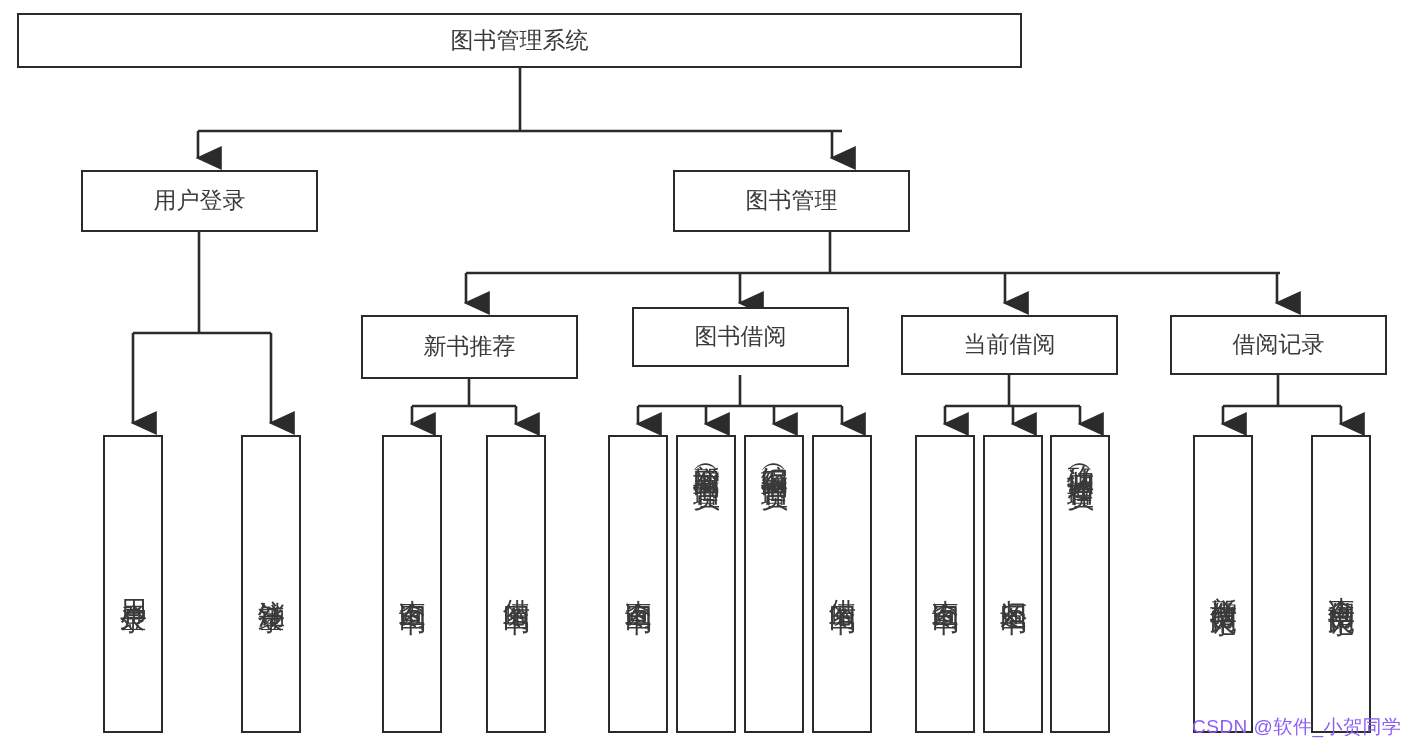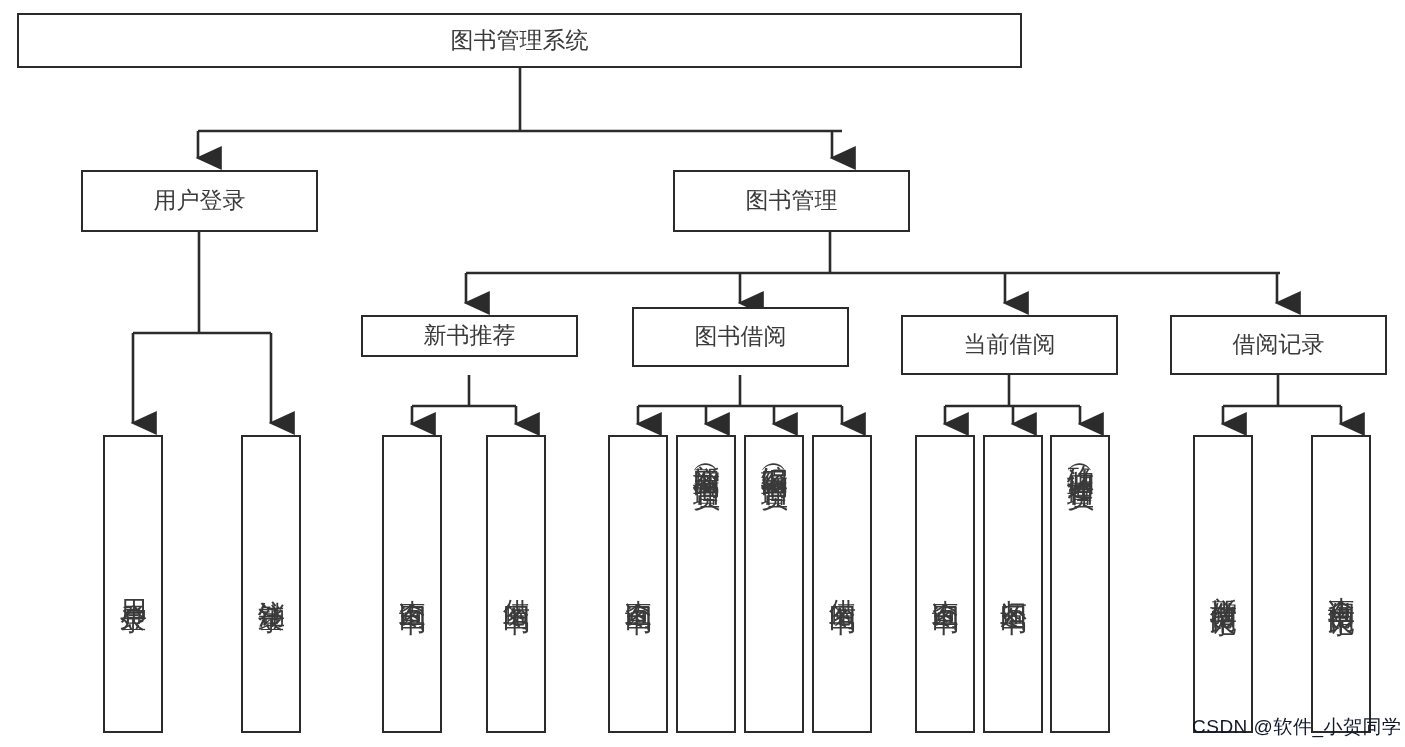--- a/index.html
+++ b/index.html
@@ -53,21 +53,21 @@
     font-size: 27px;
     letter-spacing: 3px;
     line-height: 1;
   }
   .v-node.v-center {
     align-items: center;
     padding-top: 0;
   }
   .watermark {
     position: absolute;
-    color: #0f172a;
+    color: #8b5cf6;
     font-size: 19px;
     white-space: nowrap;
     letter-spacing: 0.5px;
   }
 </style>
 </head>
 <body>
 
 <div id="canvas">
 
@@ -125,21 +125,21 @@
     <span class="node-label">图书管理系统</span>
   </div>
 
   <div class="node h-node" style="left:81px; top:170px; width:237px; height:62px;">
     <span class="node-label">用户登录</span>
   </div>
   <div class="node h-node" style="left:673px; top:170px; width:237px; height:62px;">
     <span class="node-label">图书管理</span>
   </div>
 
-  <div class="node h-node" style="left:361px; top:315px; width:217px; height:42px;">
+  <div class="node h-node" style="left:361px; top:315px; width:217px; height:64px;">
     <span class="node-label">新书推荐</span>
   </div>
   <div class="node h-node" style="left:632px; top:307px; width:217px; height:60px;">
     <span class="node-label">图书借阅</span>
   </div>
   <div class="node h-node" style="left:1170px; top:315px; width:217px; height:60px;">
     <span class="node-label">借阅记录</span>
   </div>
   <div class="node h-node" style="left:901px; top:315px; width:217px; height:60px;">
     <span class="node-label">当前借阅</span>

